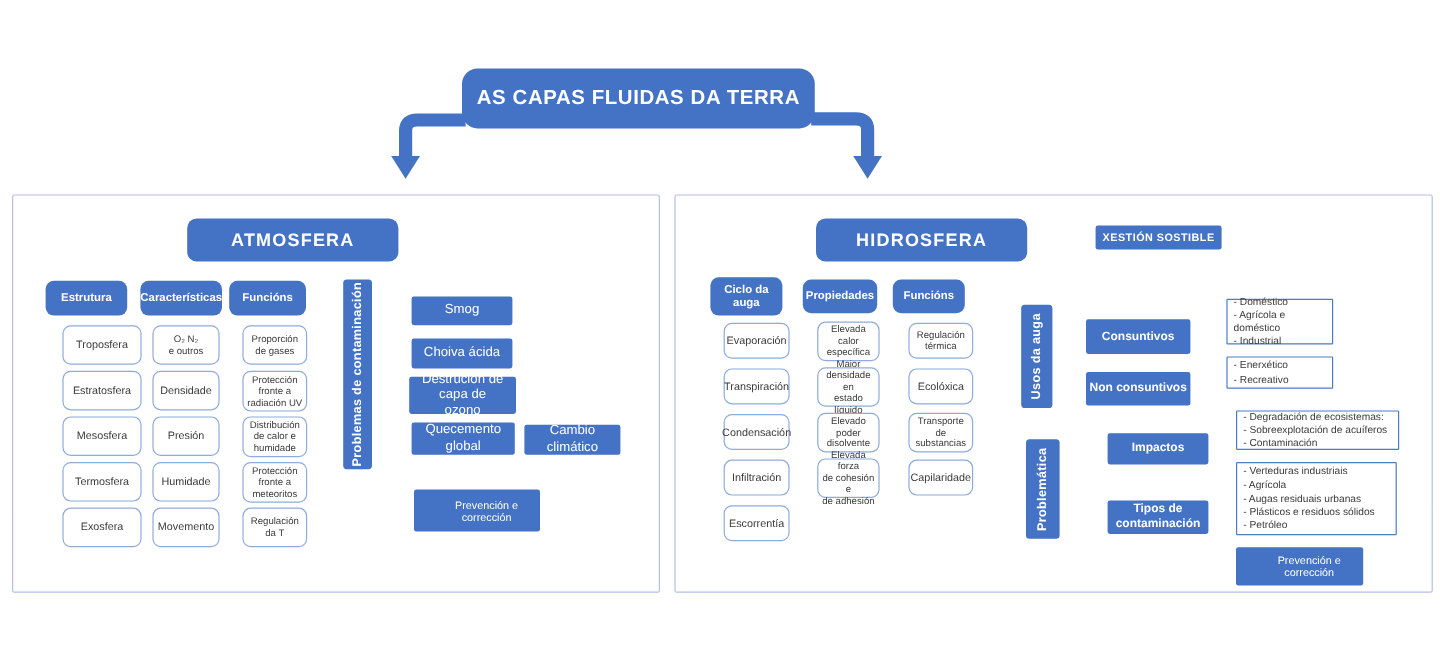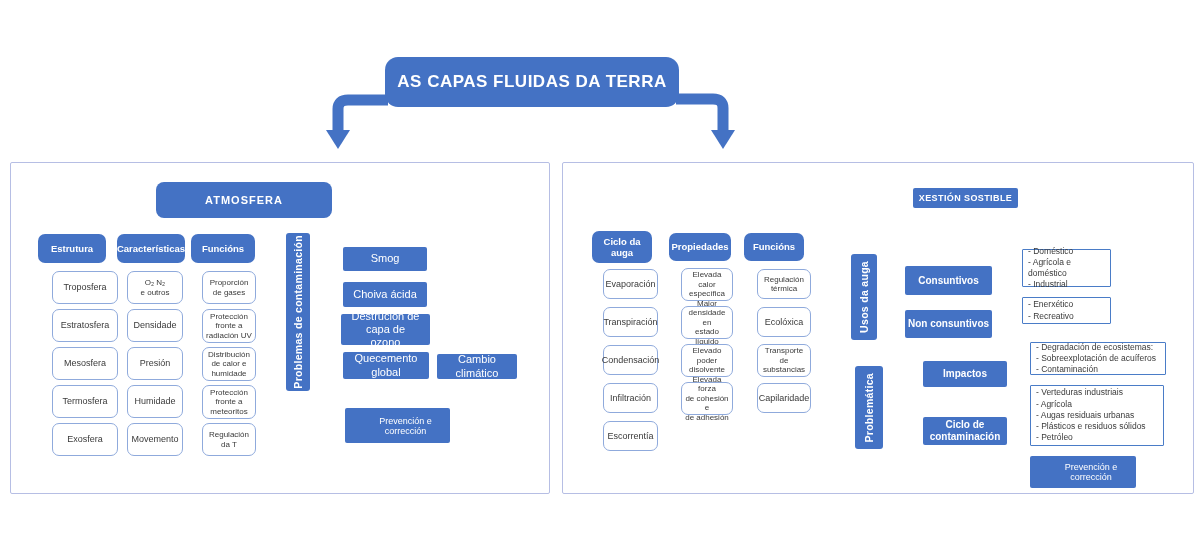--- a/index.html
+++ b/index.html
@@ -14,21 +14,21 @@
     font-family:"Liberation Sans",sans-serif;
   }
   #overlay{position:absolute;left:0;top:0;width:1200px;height:552px;}
   .panel{position:absolute;background:#fff;border:1.5px solid var(--panel-border);border-radius:2px;}
   .bluebox{
     position:absolute;background:var(--blue);color:#fff;
     display:flex;align-items:center;justify-content:center;text-align:center;
     box-sizing:border-box;white-space:pre-line;
   }
   .titlebox{border-radius:13px;font-size:17px;font-weight:bold;letter-spacing:.5px;}
-  .secthdr{border-radius:8px;font-size:11px;font-weight:bold;letter-spacing:1px;}
+  .secthdr{border-radius:8px;font-size:15px;font-weight:bold;letter-spacing:1px;}
   .colhdr{border-radius:7px;font-size:9.5px;font-weight:bold;line-height:1.2;}
   .item{border-radius:2px;font-size:11px;line-height:1.2;}
   .branch{border-radius:2px;font-size:10px;font-weight:600;line-height:1.2;}
   .goal{border-radius:2px;font-size:9px;font-weight:600;letter-spacing:.4px;}
   .prev{border-radius:2px;font-size:9px;padding-left:16px;}
   .vbar{border-radius:3px;font-size:10.5px;font-weight:600;}
   .vbar span{
     writing-mode:vertical-rl;transform:rotate(180deg);
     display:block;letter-spacing:.3px;
   }
@@ -140,20 +140,21 @@
 
   <div class="bluebox item" style="left:343px;top:247px;width:84px;height:24px;">Smog</div>
   <div class="bluebox item" style="left:343px;top:282px;width:84px;height:25px;">Choiva ácida</div>
   <div class="bluebox item" style="left:341px;top:314px;width:89px;height:31px;">Destrución de capa de
 ozono</div>
   <div class="bluebox item" style="left:343px;top:352px;width:86px;height:27px;">Quecemento global</div>
   <div class="bluebox item" style="left:437px;top:354px;width:80px;height:25px;">Cambio climático</div>
 
   <div class="bluebox prev" style="left:345px;top:408px;width:105px;height:35px;">Prevención e corrección</div>
 
+  <div class="bluebox secthdr" style="left:680px;top:182px;width:176px;height:36px;">HIDROSFERA</div>
 
   <div class="bluebox colhdr" style="left:592px;top:231px;width:60px;height:32px;">Ciclo da
 auga</div>
   <div class="bluebox colhdr" style="left:669px;top:233px;width:62px;height:28px;">Propiedades</div>
   <div class="bluebox colhdr" style="left:744px;top:233px;width:60px;height:28px;">Funcións</div>
 
   <div class="wbox" style="left:603px;top:269px;width:55px;height:30px;text-align:right;">Evaporación</div>
   <div class="wbox" style="left:603px;top:307px;width:55px;height:30px;">Transpiración</div>
   <div class="wbox" style="left:603px;top:345px;width:55px;height:30px;">Condensación</div>
   <div class="wbox" style="left:603px;top:383px;width:55px;height:30px;">Infiltración</div>
@@ -189,21 +190,21 @@
   <div class="listbox" style="left:1022px;top:249px;width:89px;height:38px;">- Doméstico
 - Agrícola e doméstico
 - Industrial</div>
   <div class="listbox" style="left:1022px;top:297px;width:89px;height:27px;">- Enerxético
 - Recreativo</div>
 
   <div class="bluebox vbar" style="left:855px;top:366px;width:28px;height:83px;">
     <span>Problemática</span>
   </div>
   <div class="bluebox branch" style="left:923px;top:361px;width:84px;height:26px;">Impactos</div>
-  <div class="bluebox branch" style="left:923px;top:417px;width:84px;height:28px;">Ciclo de
+  <div class="bluebox branch" style="left:923px;top:417px;width:84px;height:28px;">Tipos de
 contaminación</div>
   <div class="listbox" style="left:1030px;top:342px;width:136px;height:33px;">- Degradación de ecosistemas:
 - Sobreexplotación de acuíferos
 - Contaminación</div>
   <div class="listbox" style="left:1030px;top:385px;width:134px;height:61px;">- Verteduras industriais
 - Agrícola
 - Augas residuais urbanas
 - Plásticos e residuos sólidos
 - Petróleo</div>
 

